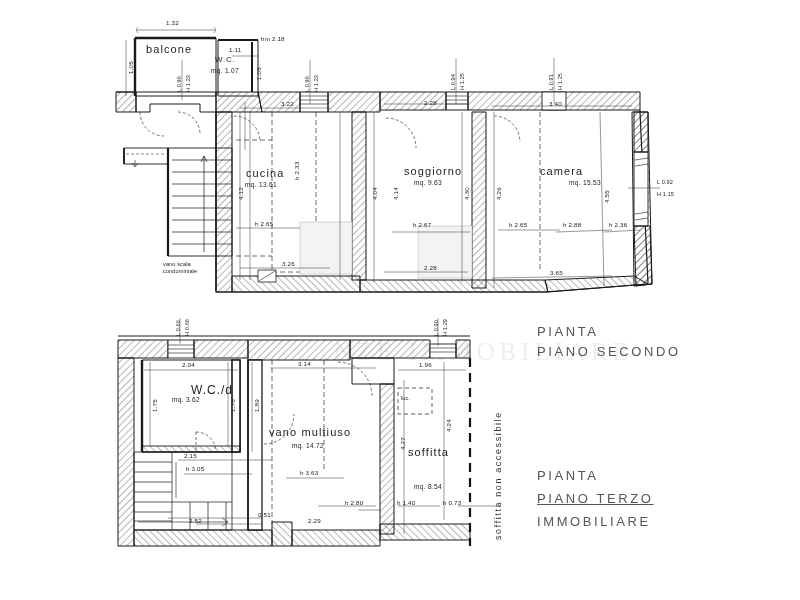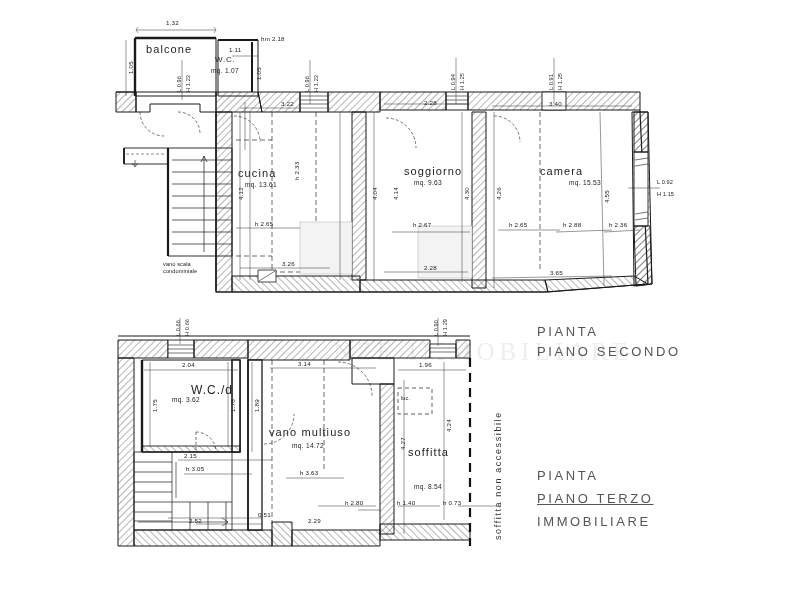--- a/index.html
+++ b/index.html
@@ -274,21 +274,21 @@
         <line x1="438" y1="318" x2="438" y2="346"></line>
       </g>
     </g>
   </svg>
 
   <div class="lbl room" style="left:146px;top:44px;">balcone</div>
 
   <div class="lbl" style="left:215px;top:56px;font-size:8px;letter-spacing:.8px;">W.C.</div>
   <div class="lbl area" style="left:211px;top:68px;">mq. 1.07</div>
 
-  <div class="lbl room" style="left:238px;top:168px;">cucina</div>
+  <div class="lbl room" style="left:246px;top:168px;">cucina</div>
   <div class="lbl area" style="left:245px;top:182px;">mq. 13.61</div>
 
   <div class="lbl room" style="left:404px;top:166px;">soggiorno</div>
   <div class="lbl area" style="left:414px;top:180px;">mq. 9.63</div>
 
   <div class="lbl room" style="left:540px;top:166px;">camera</div>
   <div class="lbl area" style="left:569px;top:180px;">mq. 15.53</div>
 
   <div class="lbl tiny" style="left:163px;top:262px;">vano scala</div>
   <div class="lbl tiny" style="left:163px;top:269px;">condominiale</div>

